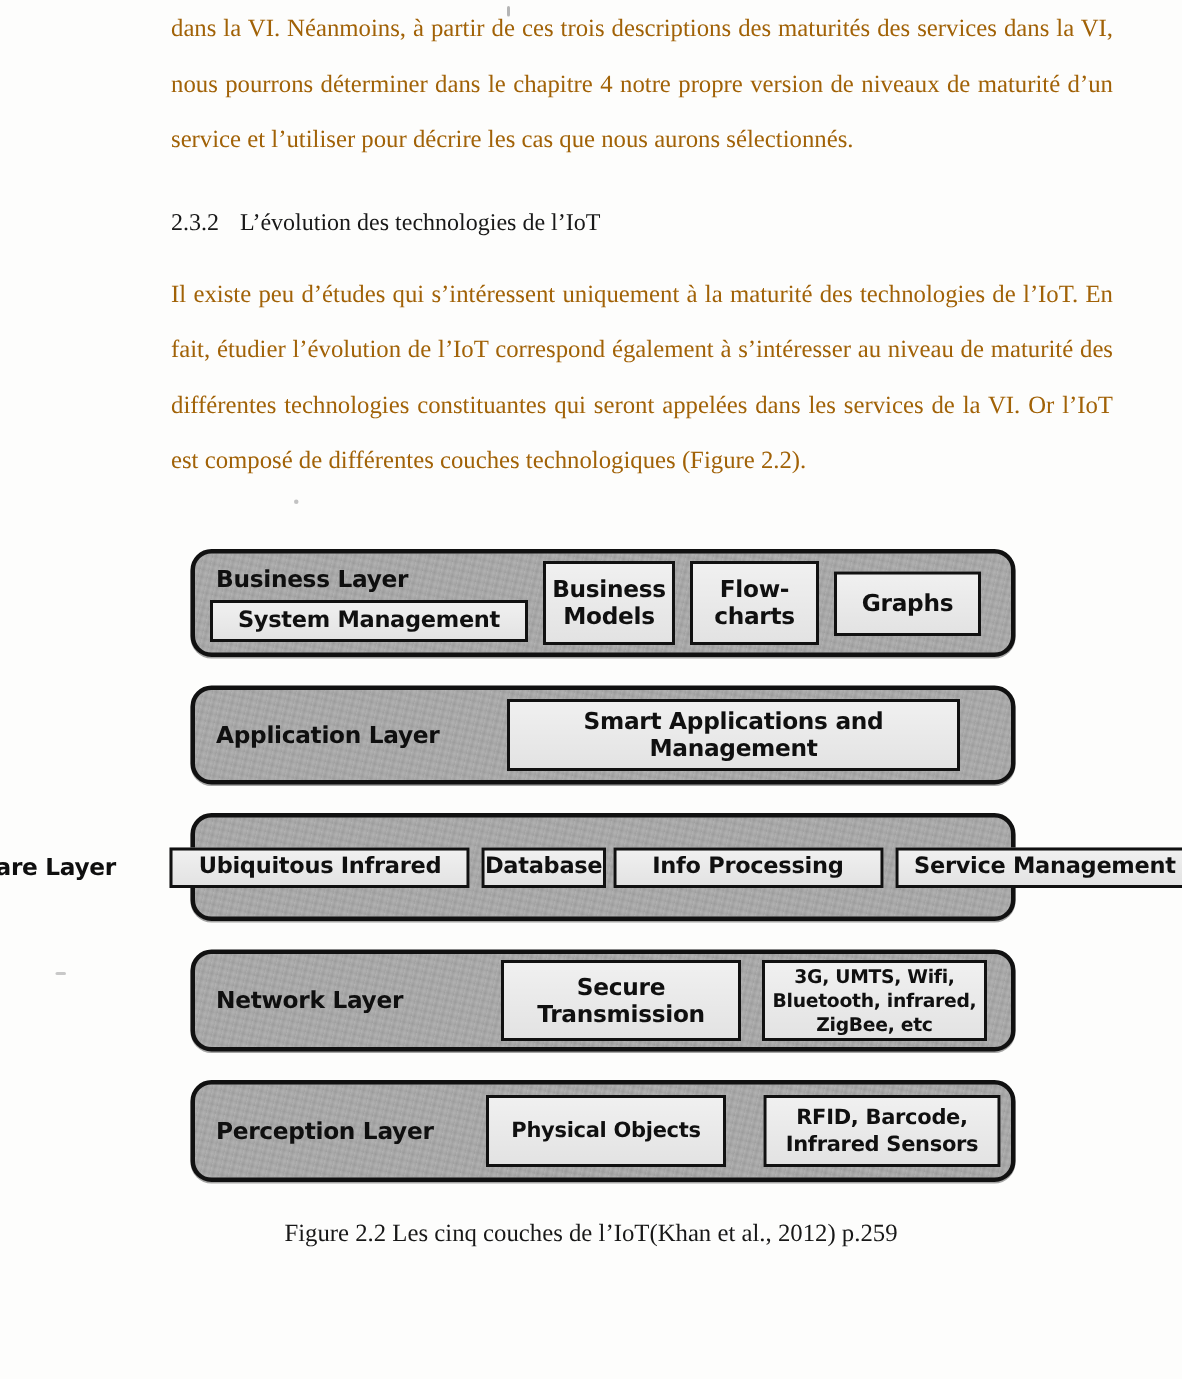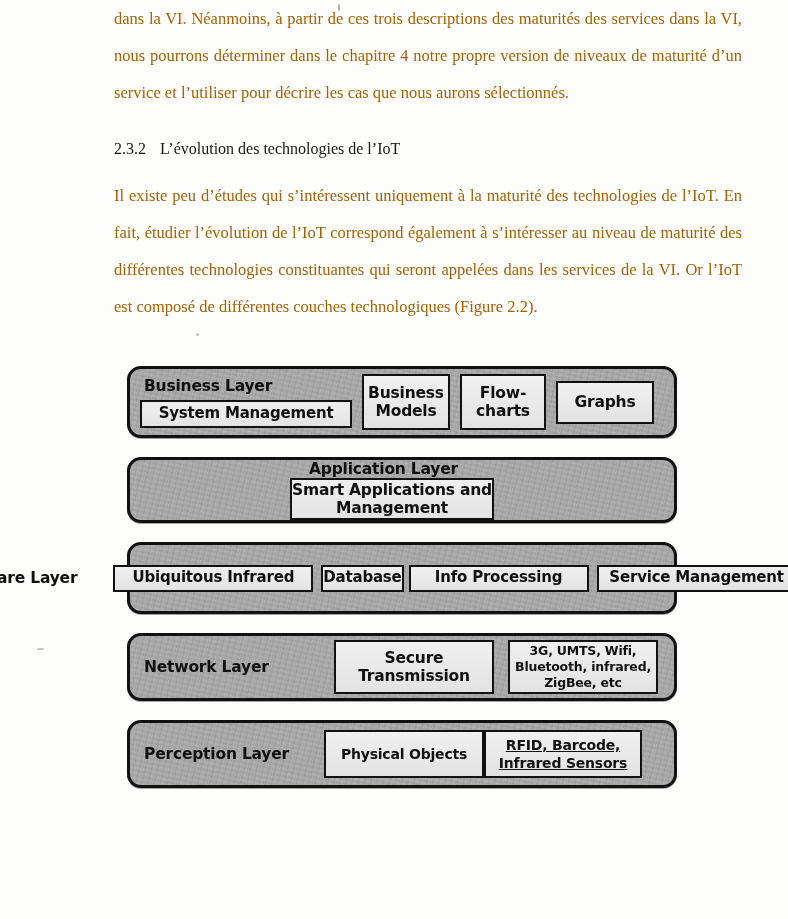--- a/index.html
+++ b/index.html
@@ -129,21 +129,21 @@
     display: flex;
     align-items: center;
     gap: 10px;
     margin-left: 10px;
   }
   .cell-business-models { width: 88px; height: 56px; font-size: 15.5px; }
   .cell-flowcharts      { width: 86px; height: 56px; font-size: 15.5px; }
   .cell-graphs          { width: 98px; height: 43px; font-size: 15.5px; }
 
   
-  .row-application { height: 66px; flex-direction: column; }
+  .row-application { height: 66px; }
   .row-application .layer-title { width: 190px; flex: none; padding-left: 4px; }
   .cell-smart-applications {
     flex: 1;
     height: 48px;
     font-size: 15.5px;
     margin-left: 4px;
     margin-right: 24px;
   }
 
   
@@ -181,23 +181,22 @@
   }
 
   
   .row-perception { height: 68px; margin-bottom: 0; }
   .row-perception .layer-title { width: 180px; flex: none; padding-left: 4px; }
   .cell-physical-objects {
     width: 160px; flex: none; height: 48px; font-size: 14px;
   }
   .cell-perception-tech {
     width: 158px; flex: none; height: 48px; font-size: 14px;
-    margin-left: 0;
+    margin-left: 25px;
     line-height: 1.3;
-    text-decoration: underline;
   }
 
   .figure-caption {
     position: absolute;
     left: 0;
     top: 812px;
     width: 788px;
     text-align: center;
     font-size: 16.5px;
     color: #181818;
@@ -317,18 +316,19 @@
       <div class="cell cell-perception-tech">
         <span>
           <span>RFID, Barcode,</span><br>
           <span>Infrared Sensors</span>
         </span>
       </div>
     </div>
 
   </div>
 
+  <div class="figure-caption">Figure 2.2 Les cinq couches de l’IoT(Khan et al., 2012) p.259</div>
 
   <div class="noise-speck" style="left:338px; top:4px; width:2px; height:7px; border-radius:1px; background:#b5b5b5;"></div>
   <div class="noise-speck" style="left:37px; top:648px; width:7px; height:2px; border-radius:1px; background:#c8c8c8;"></div>
   <div class="noise-speck" style="left:196px; top:333px; width:3px; height:3px; background:#c2c2c2;"></div>
 
 </div>
 
 </body></html>

